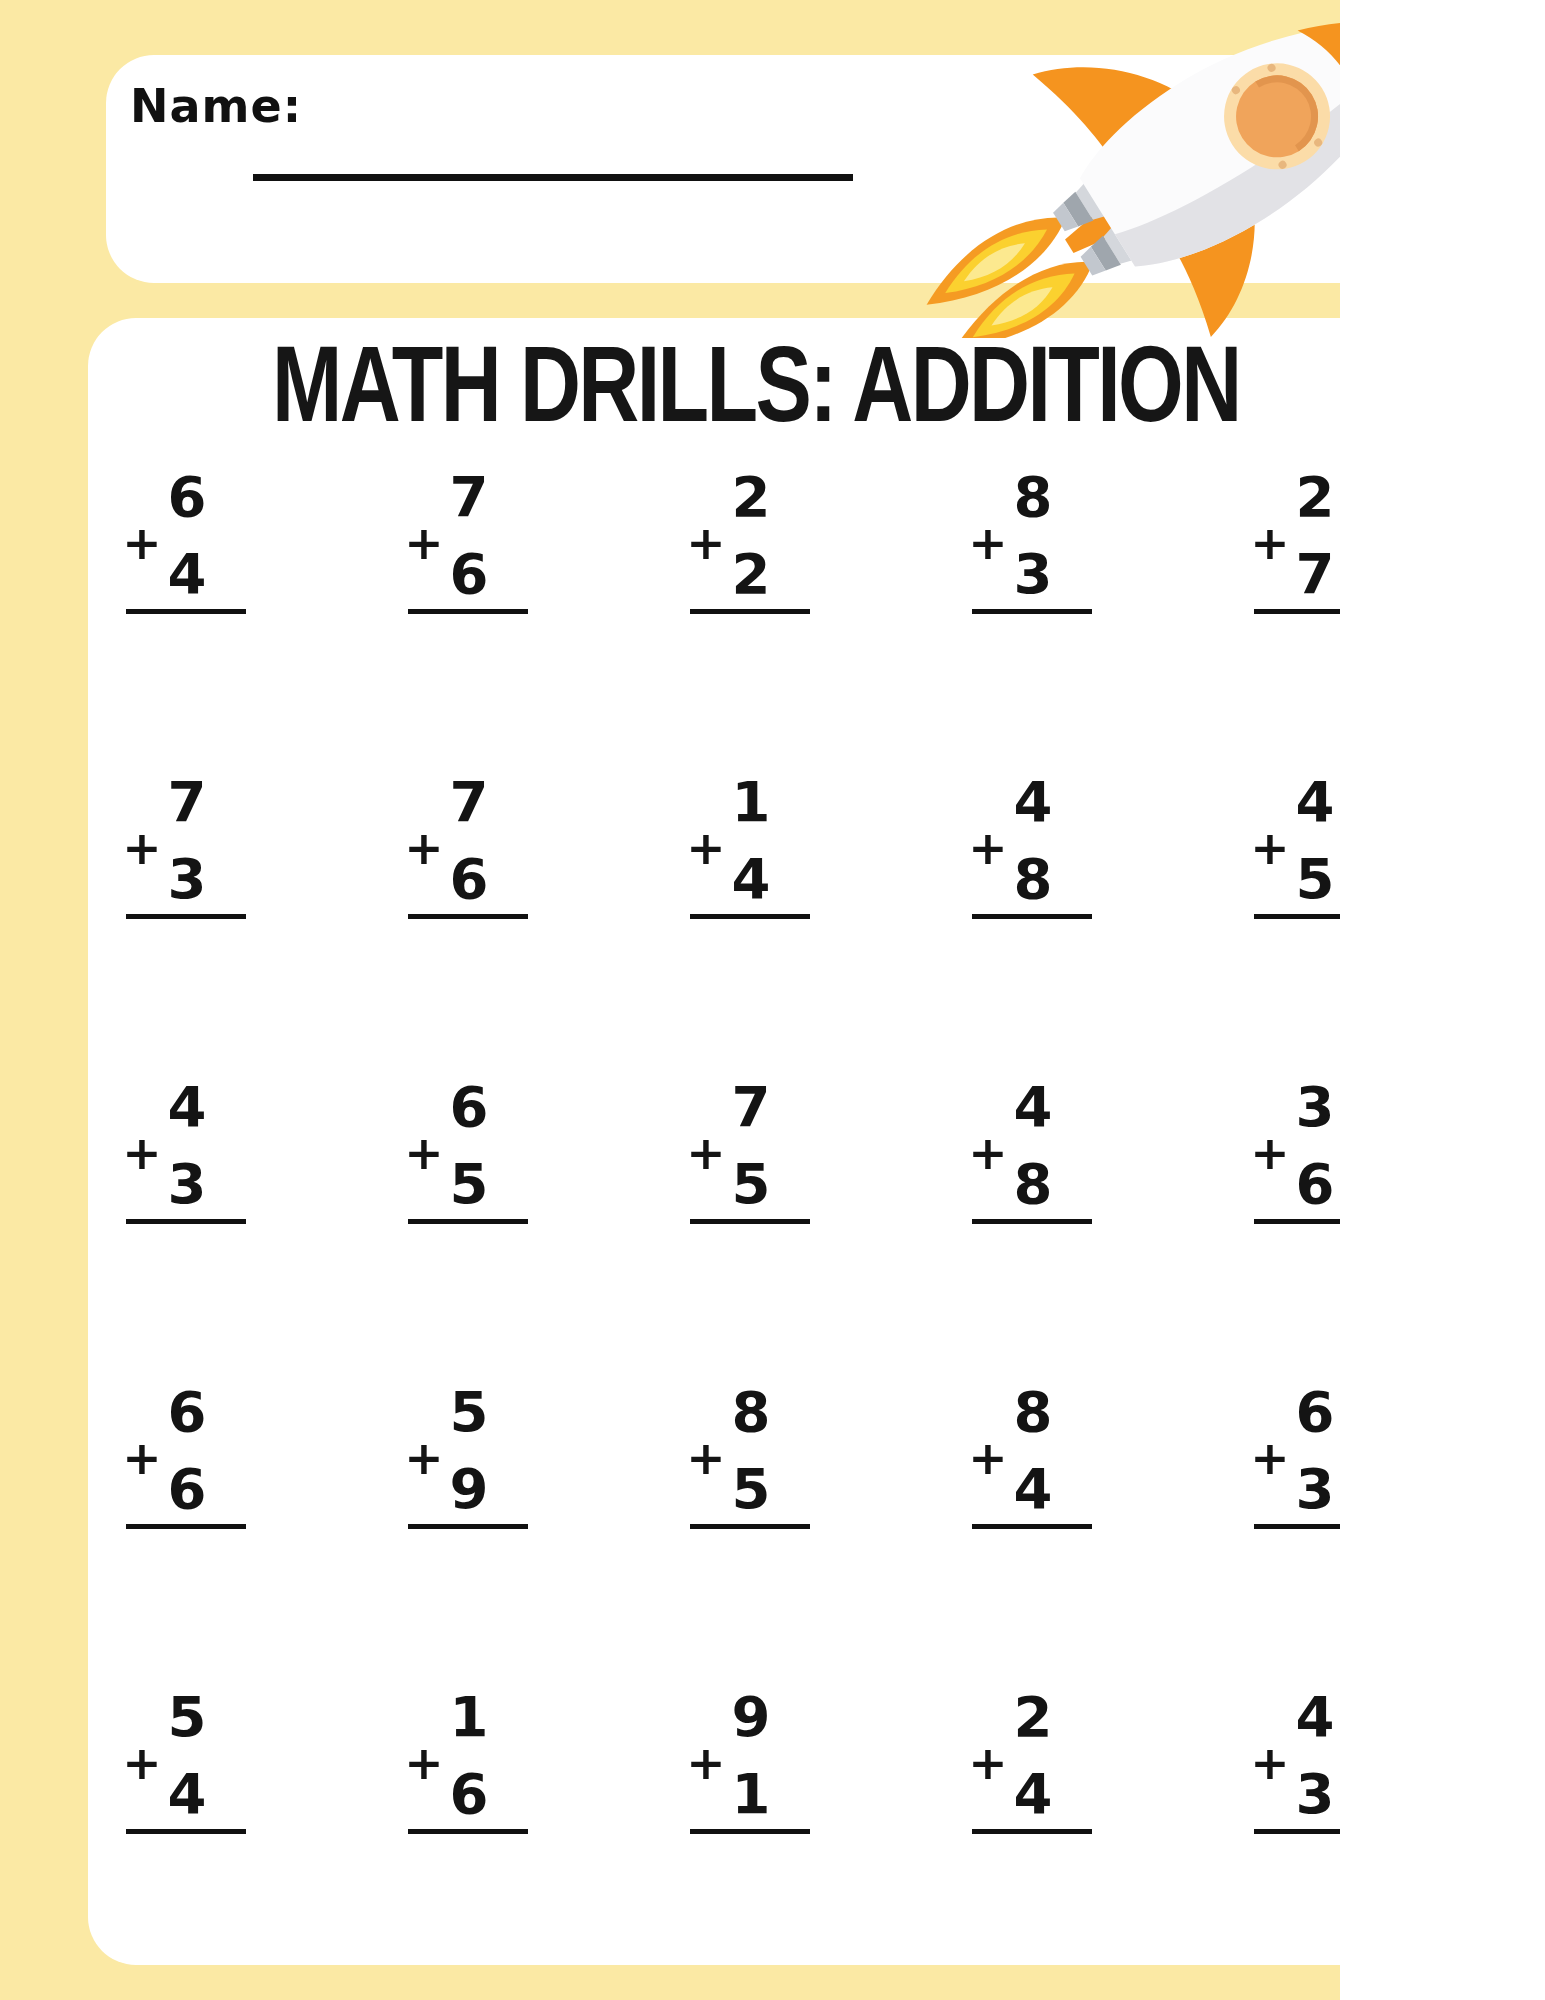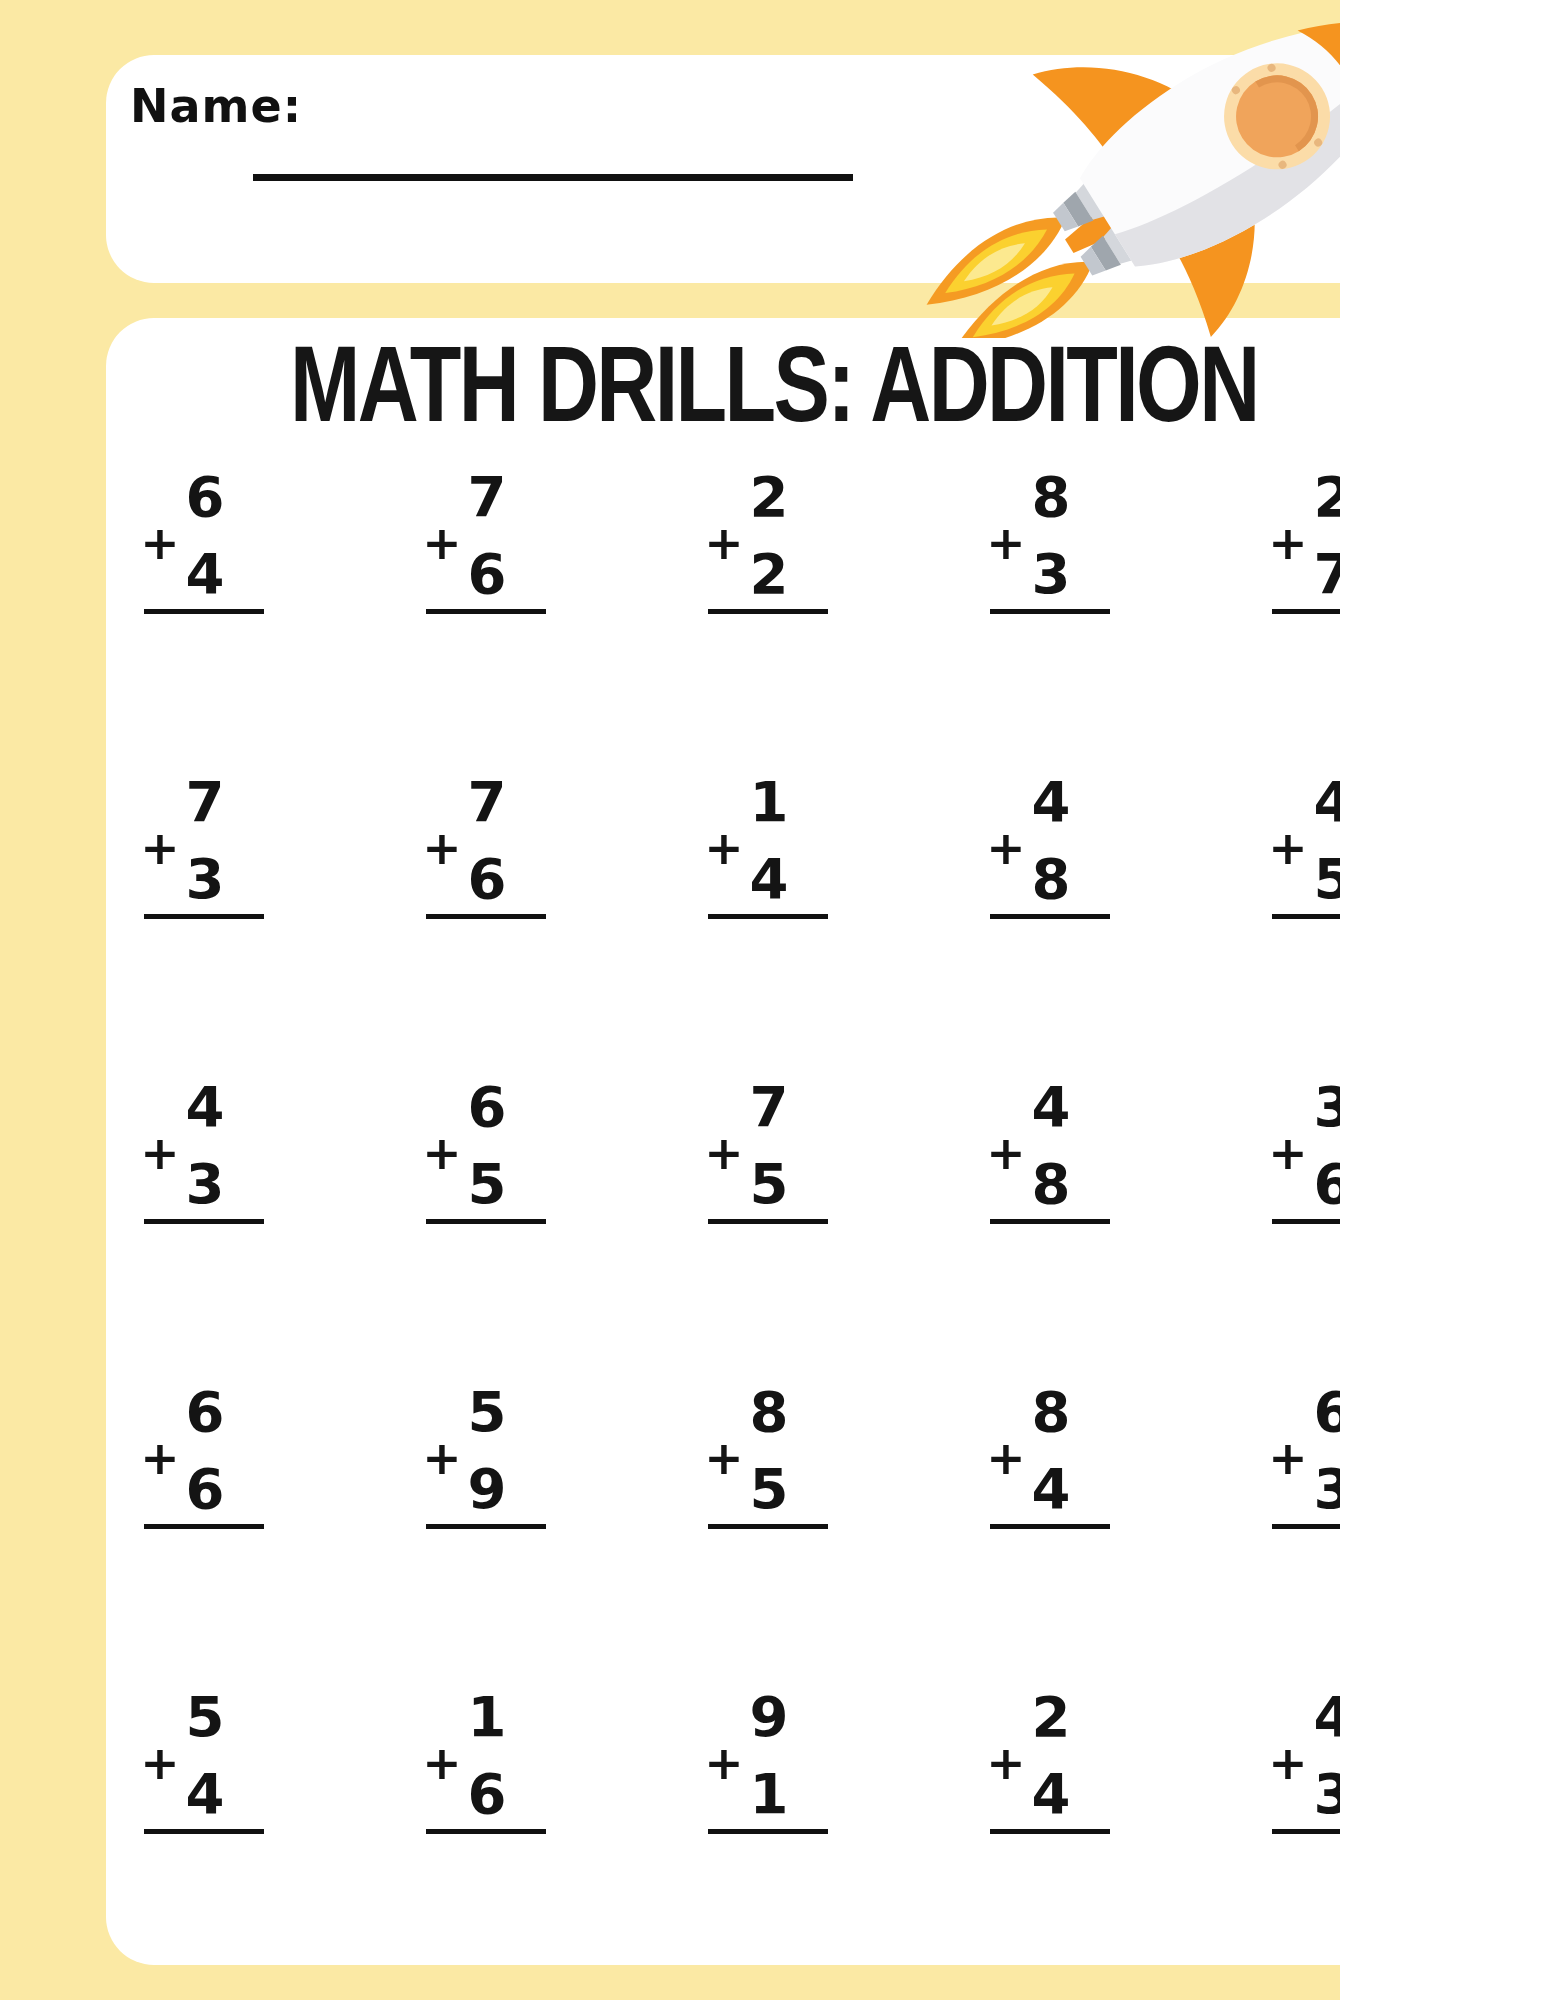--- a/index.html
+++ b/index.html
@@ -12,21 +12,21 @@
   }
   .card{
     position:absolute;
     background:#FFFFFF;
     border-radius:48px;
   }
   .header-card{
     left:106px;top:55px;width:1336px;height:228px;
   }
   .main-card{
-    left:106px;top:318px;width:1336px;height:1647px;
+    left:88px;top:318px;width:1336px;height:1647px;
   }
   .name-label{
     position:absolute;left:24px;top:24px;
     font-size:46px;font-weight:bold;color:#111;
     letter-spacing:1px;
   }
   .name-line{
     position:absolute;left:147px;top:119px;width:600px;height:7px;
     background:#111;border:none;
   }

